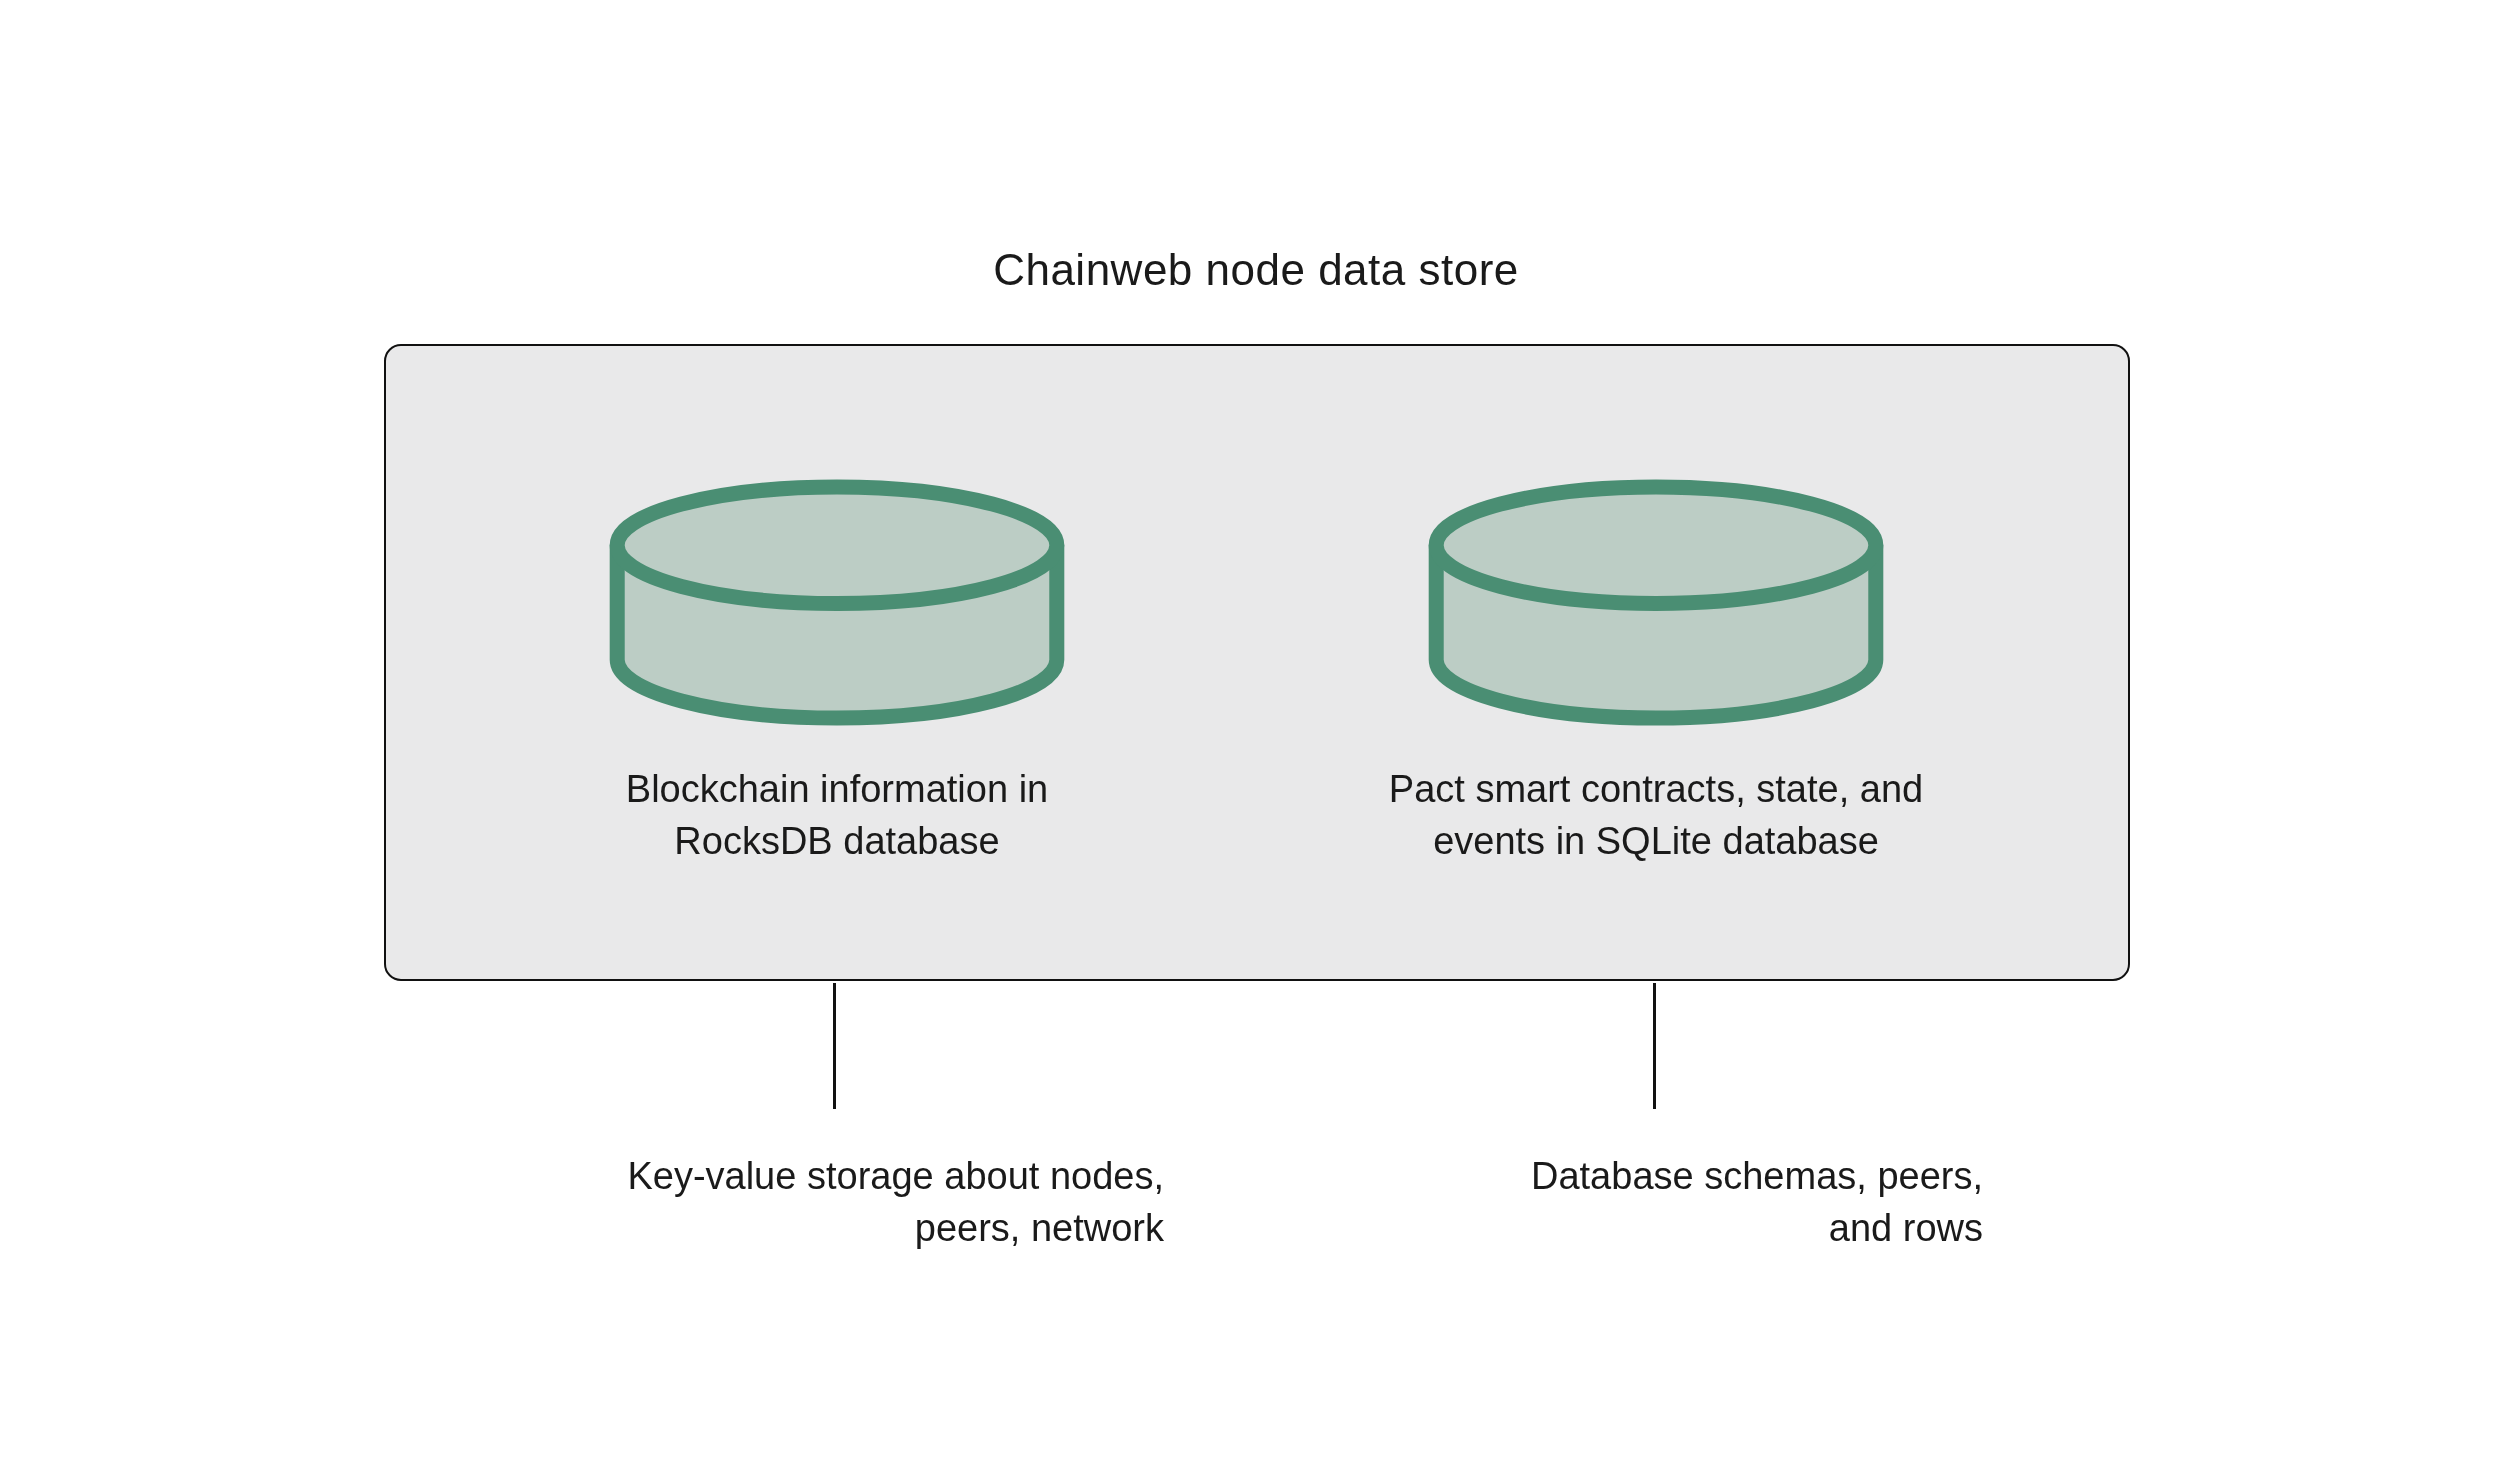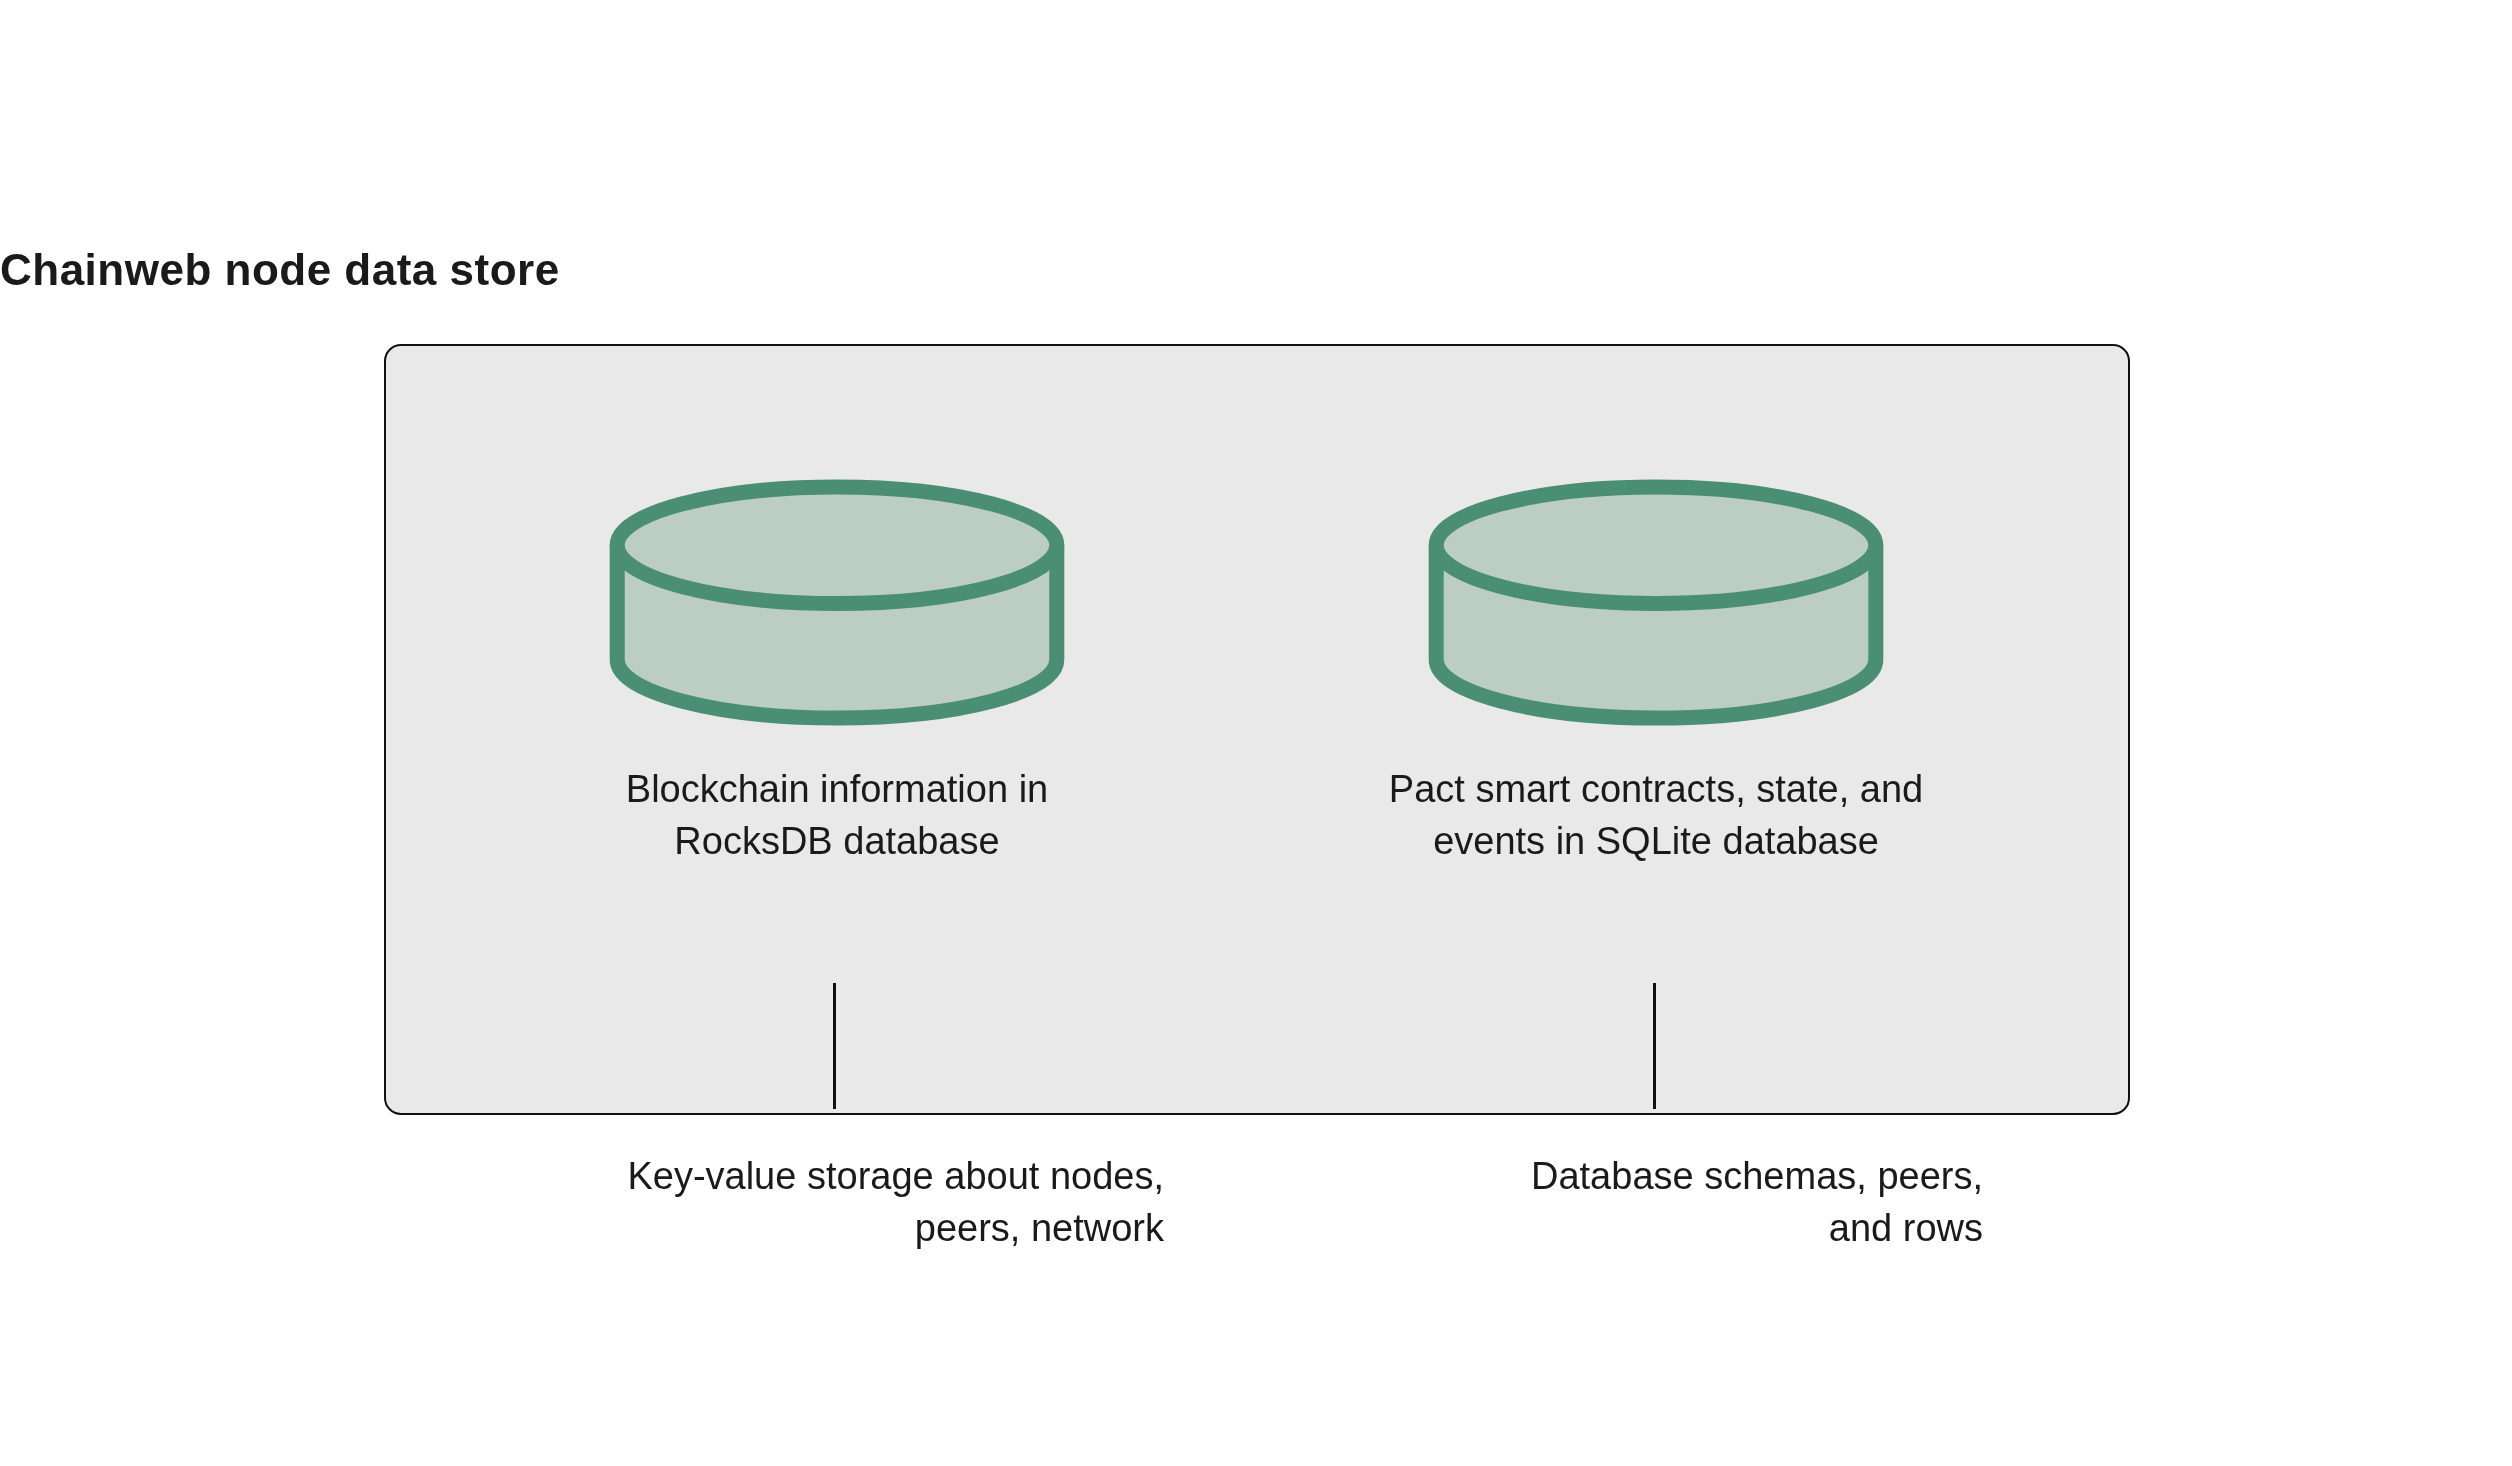--- a/index.html
+++ b/index.html
@@ -17,30 +17,30 @@
     background:var(--background);
     font-family:"Liberation Sans", sans-serif;
     color:var(--text);
     position:relative;
     overflow:hidden;
   }
   .page{position:absolute;inset:0;width:2512px;height:1467px;}
   .title{
     position:absolute;
     top:243px;left:0;width:2512px;
-    text-align:left;
+    text-align:center;
     font-size:44px;
-    font-weight:700;
+    font-weight:400;
     line-height:53px;
     letter-spacing:0.5px;
   }
   .store-box{
     position:absolute;
     left:384px;top:344px;
-    width:1746px;height:771px;
+    width:1746px;height:637px;
     background:var(--box-fill);
     border:2.8px solid var(--box-border);
     border-radius:17px;
   }
   .db-unit{position:absolute;top:0;width:658px;}
   .db-unit.left{left:122px;}   
   .db-unit.right{left:941px;} 
   .cyl-wrap{
     position:absolute;
     top:126px; 

